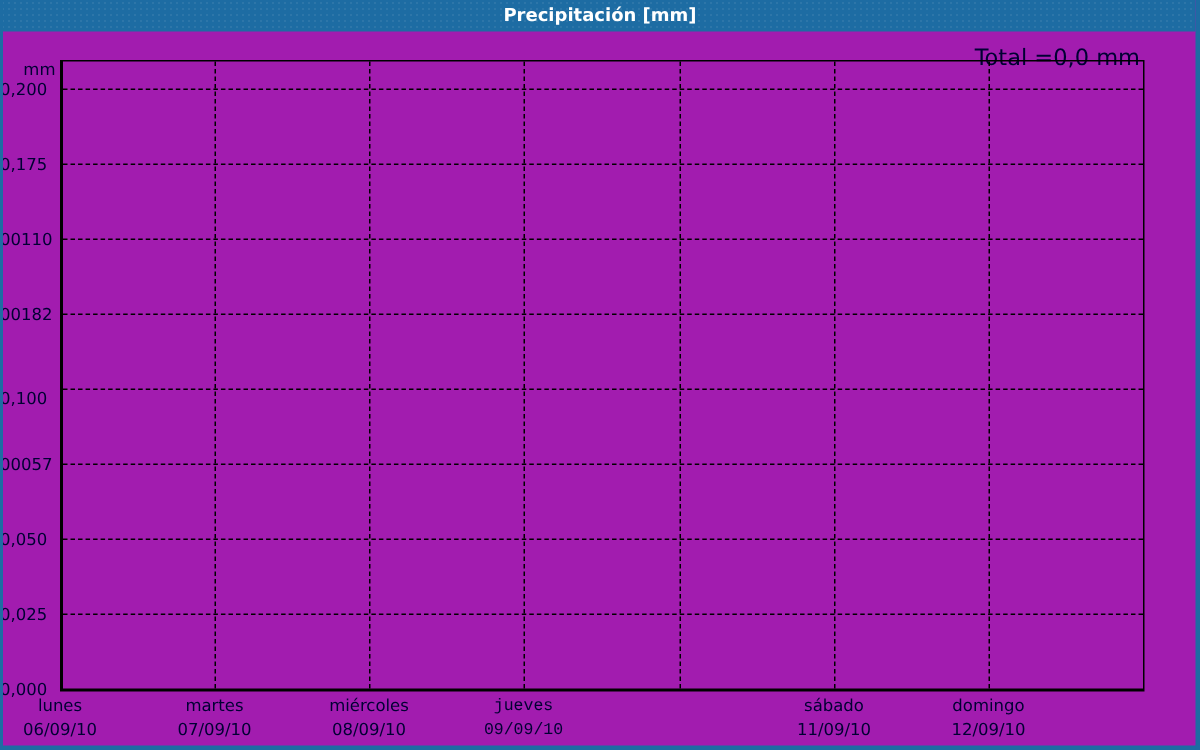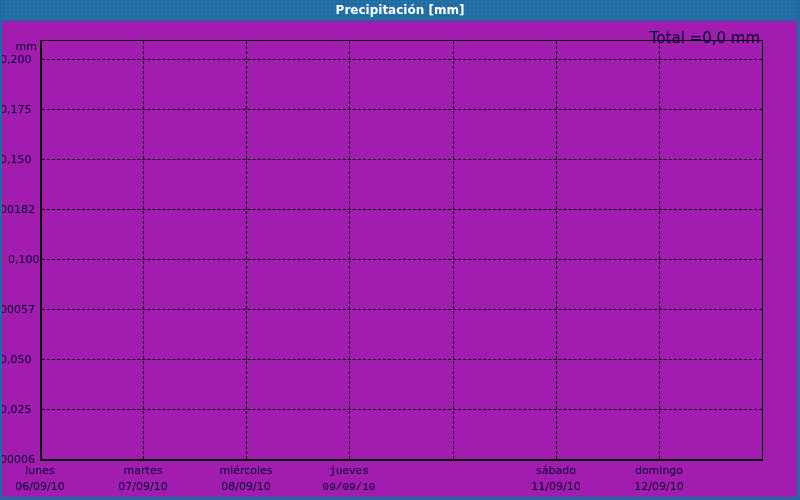--- a/index.html
+++ b/index.html
@@ -139,27 +139,27 @@
       <div class="vgrid" style="left: 204px;"></div>
       <div class="vgrid" style="left: 307px;"></div>
       <div class="vgrid" style="left: 411px;"></div>
       <div class="vgrid" style="left: 514px;"></div>
       <div class="vgrid" style="left: 617px;"></div>
     </div>
 
   <div class="y-axis">
       <div class="ylab" style="top: 13px;">0,200</div>
       <div class="ylab" style="top: 63px;">0,175</div>
-      <div class="ylab" style="top: 113px;">0,150</div>
+      <div class="ylab" style="top: 113px;">00110</div>
       <div class="ylab" style="top: 163px;">00182</div>
-      <div class="ylab" style="top: 213px; padding-left: 8px;">0,100</div>
+      <div class="ylab" style="top: 219px;">0,100</div>
       <div class="ylab" style="top: 263px;">00057</div>
       <div class="ylab" style="top: 313px;">0,050</div>
       <div class="ylab" style="top: 363px;">0,025</div>
-      <div class="ylab" style="top: 413px;">00006</div>
+      <div class="ylab" style="top: 413px;">0,000</div>
     </div>
 
   <div class="x-axis">
       <div class="xlab" style="left: -15px;">
         <div class="day">lunes</div>
         <div class="date">06/09/10</div>
       </div>
       <div class="xlab" style="left: 88px;">
         <div class="day">martes</div>
         <div class="date">07/09/10</div>

